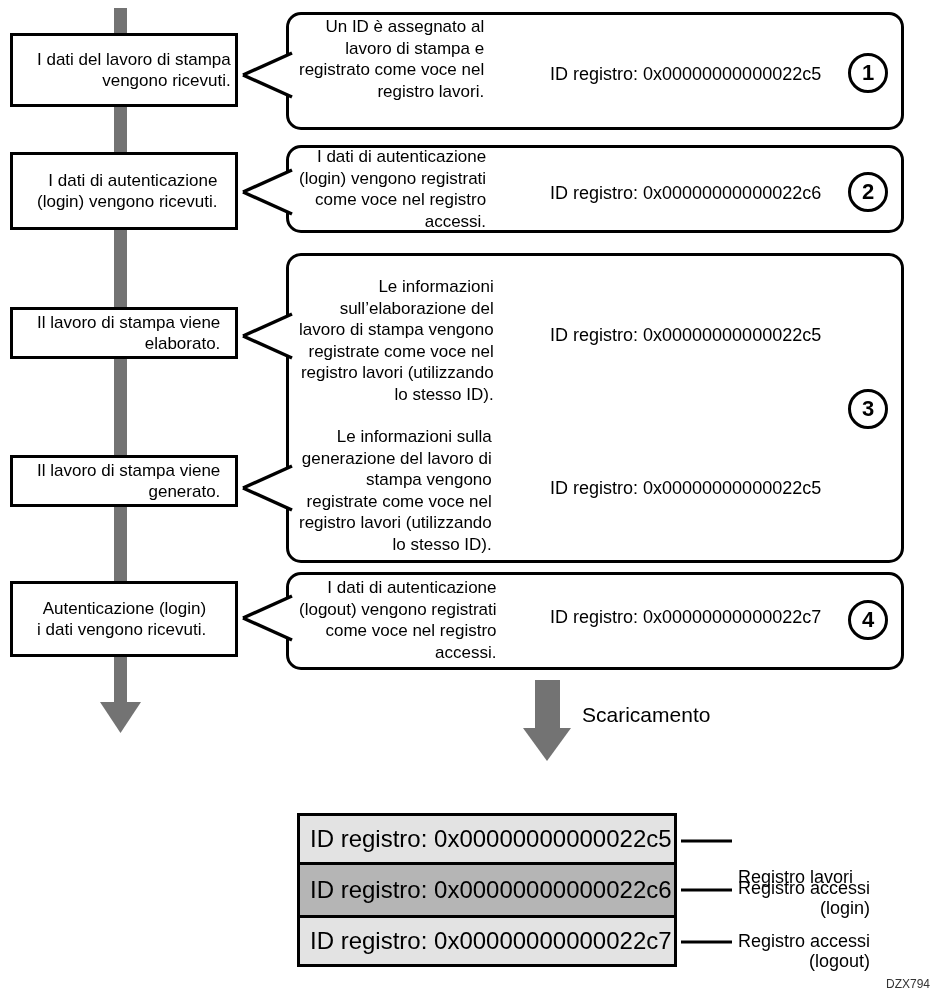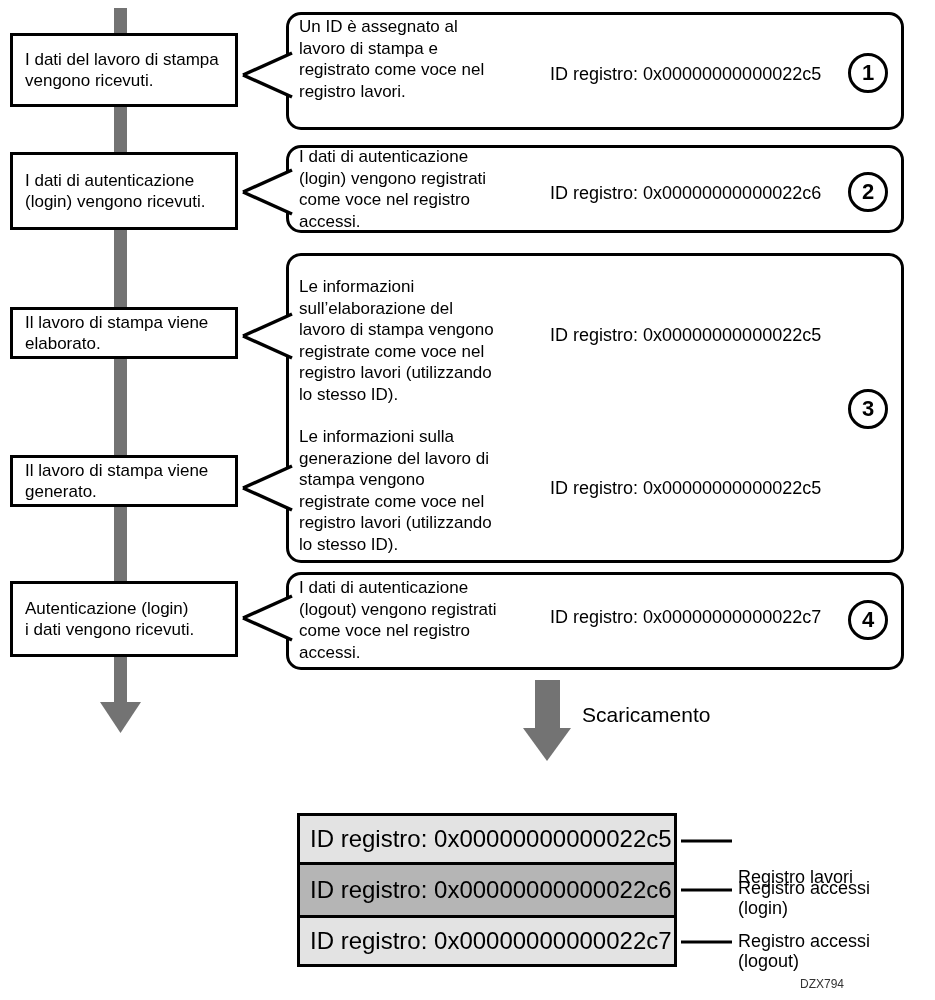--- a/index.html
+++ b/index.html
@@ -1,22 +1,22 @@
 <!DOCTYPE html>
 <html><head>
 <meta charset="utf-8">
 <style>
   html,body{margin:0;padding:0;background:#fff;}
   #stage{position:relative;width:935px;height:1000px;background:#fff;
          font-family:"Liberation Sans","DejaVu Sans",sans-serif;color:#000;overflow:hidden;}
-  .abs{position:absolute;box-sizing:border-box;}
+  .abs{position:absolute;box-sizing:border-box;text-align:right;}
   svg.layer{position:absolute;left:0;top:0;pointer-events:none;}
   
   .lbox{border:3px solid #000;background:#fff;display:flex;align-items:center;
-        padding-left:12px;font-size:17px;line-height:21.5px;z-index:1;}
+        padding-left:24px;font-size:17px;line-height:21.5px;z-index:1;}
   .lbox .txt{white-space:pre;}
   
   .cbox{border:3.5px solid #000;border-radius:15px;background:#fff;z-index:1;}
   .ctext{font-size:17px;line-height:21.5px;white-space:pre;z-index:2;}
   .cid{font-size:18px;line-height:20px;white-space:pre;z-index:2;}
   .badge{width:40px;height:40px;border:3px solid #000;border-radius:50%;background:#fff;
          display:flex;align-items:center;justify-content:center;font-weight:bold;
          font-size:22px;z-index:3;}
   .biglabel{font-size:21px;line-height:24px;z-index:2;}
   .title{width:380px;text-align:center;}

